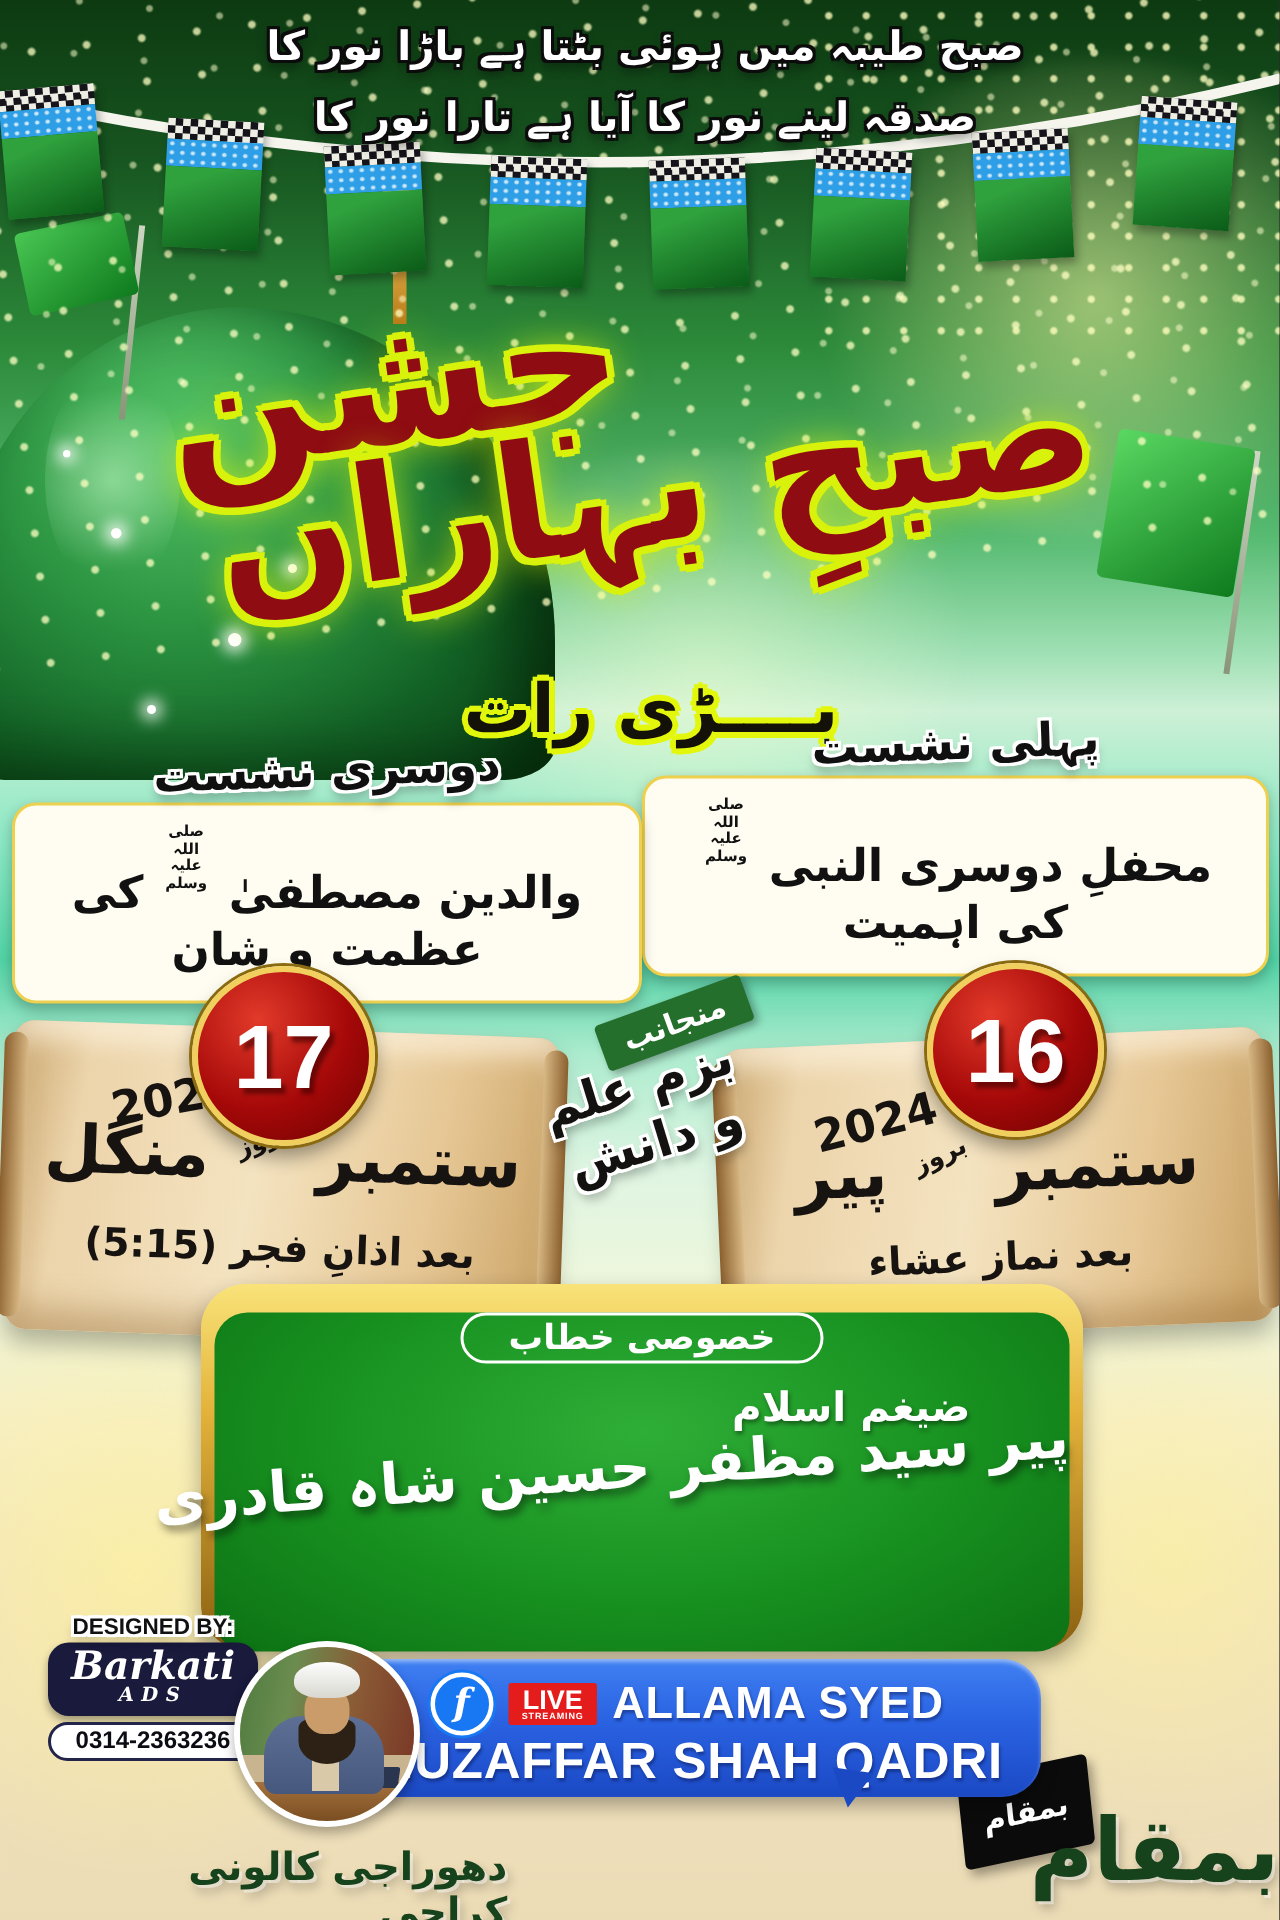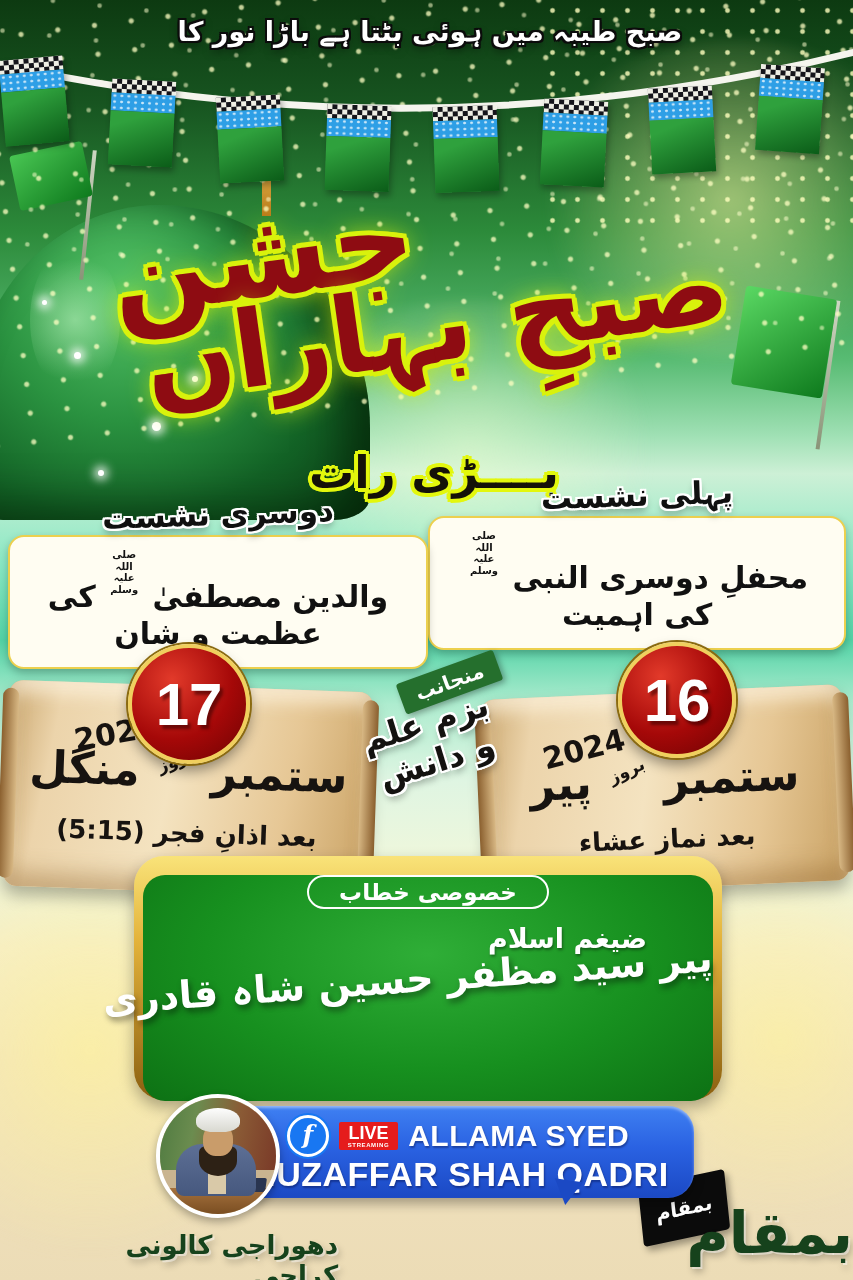--- a/index.html
+++ b/index.html
@@ -259,20 +259,21 @@
       <div class="f-body"></div>
     </div>
   <div class="flag" style="left:758px;top:66px;transform:rotate(4deg);">
       <div class="f-check"></div>
       <div class="f-blue"></div>
       <div class="f-body"></div>
     </div>
 
   <div class="abs couplet ob">
     <div>صبح طیبہ میں ہوئی بٹتا ہے باڑا نور کا</div>
+    <div>صدقہ لینے نور کا آیا ہے تارا نور کا</div>
   </div>
 
   <div class="abs title-block">
     <div class="t1 tglow">جشن</div>
     <div class="t2 tglow">صبحِ بہاراں</div>
   </div>
   <div class="abs subtitle">بــــڑی رات</div>
 
   <div class="abs session se1">
     <div class="s-head ow">پہلی نشست</div>
@@ -318,20 +319,28 @@
   <div class="abs org-name ow">بزم علم و دانش</div>
 
   <div class="abs gold-frame">
     <div class="green-inner">
       <div class="sp-badge">خصوصی خطاب</div>
       <div class="sp-prefix">ضیغم اسلام</div>
       <div class="sp-name">پیر سید مظفر حسین شاہ قادری</div>
     </div>
   </div>
 
+  <div class="abs designer">
+    <div class="ds-label ow">DESIGNED BY:</div>
+    <div class="ds-box">
+      <div class="ds-brand">Barkati</div>
+      <div class="ds-sub">ADS</div>
+    </div>
+    <div class="ds-phone">0314-2363236</div>
+  </div>
 
   <div class="abs photo">
     <div class="ph-top"></div>
     <div class="ph-desk"></div>
     <div class="ph-laptop"></div>
     <div class="ph-body"></div>
     <div class="ph-stole"></div>
     <div class="ph-beard"></div>
     <div class="ph-face"></div>
     <div class="ph-turban"></div>

